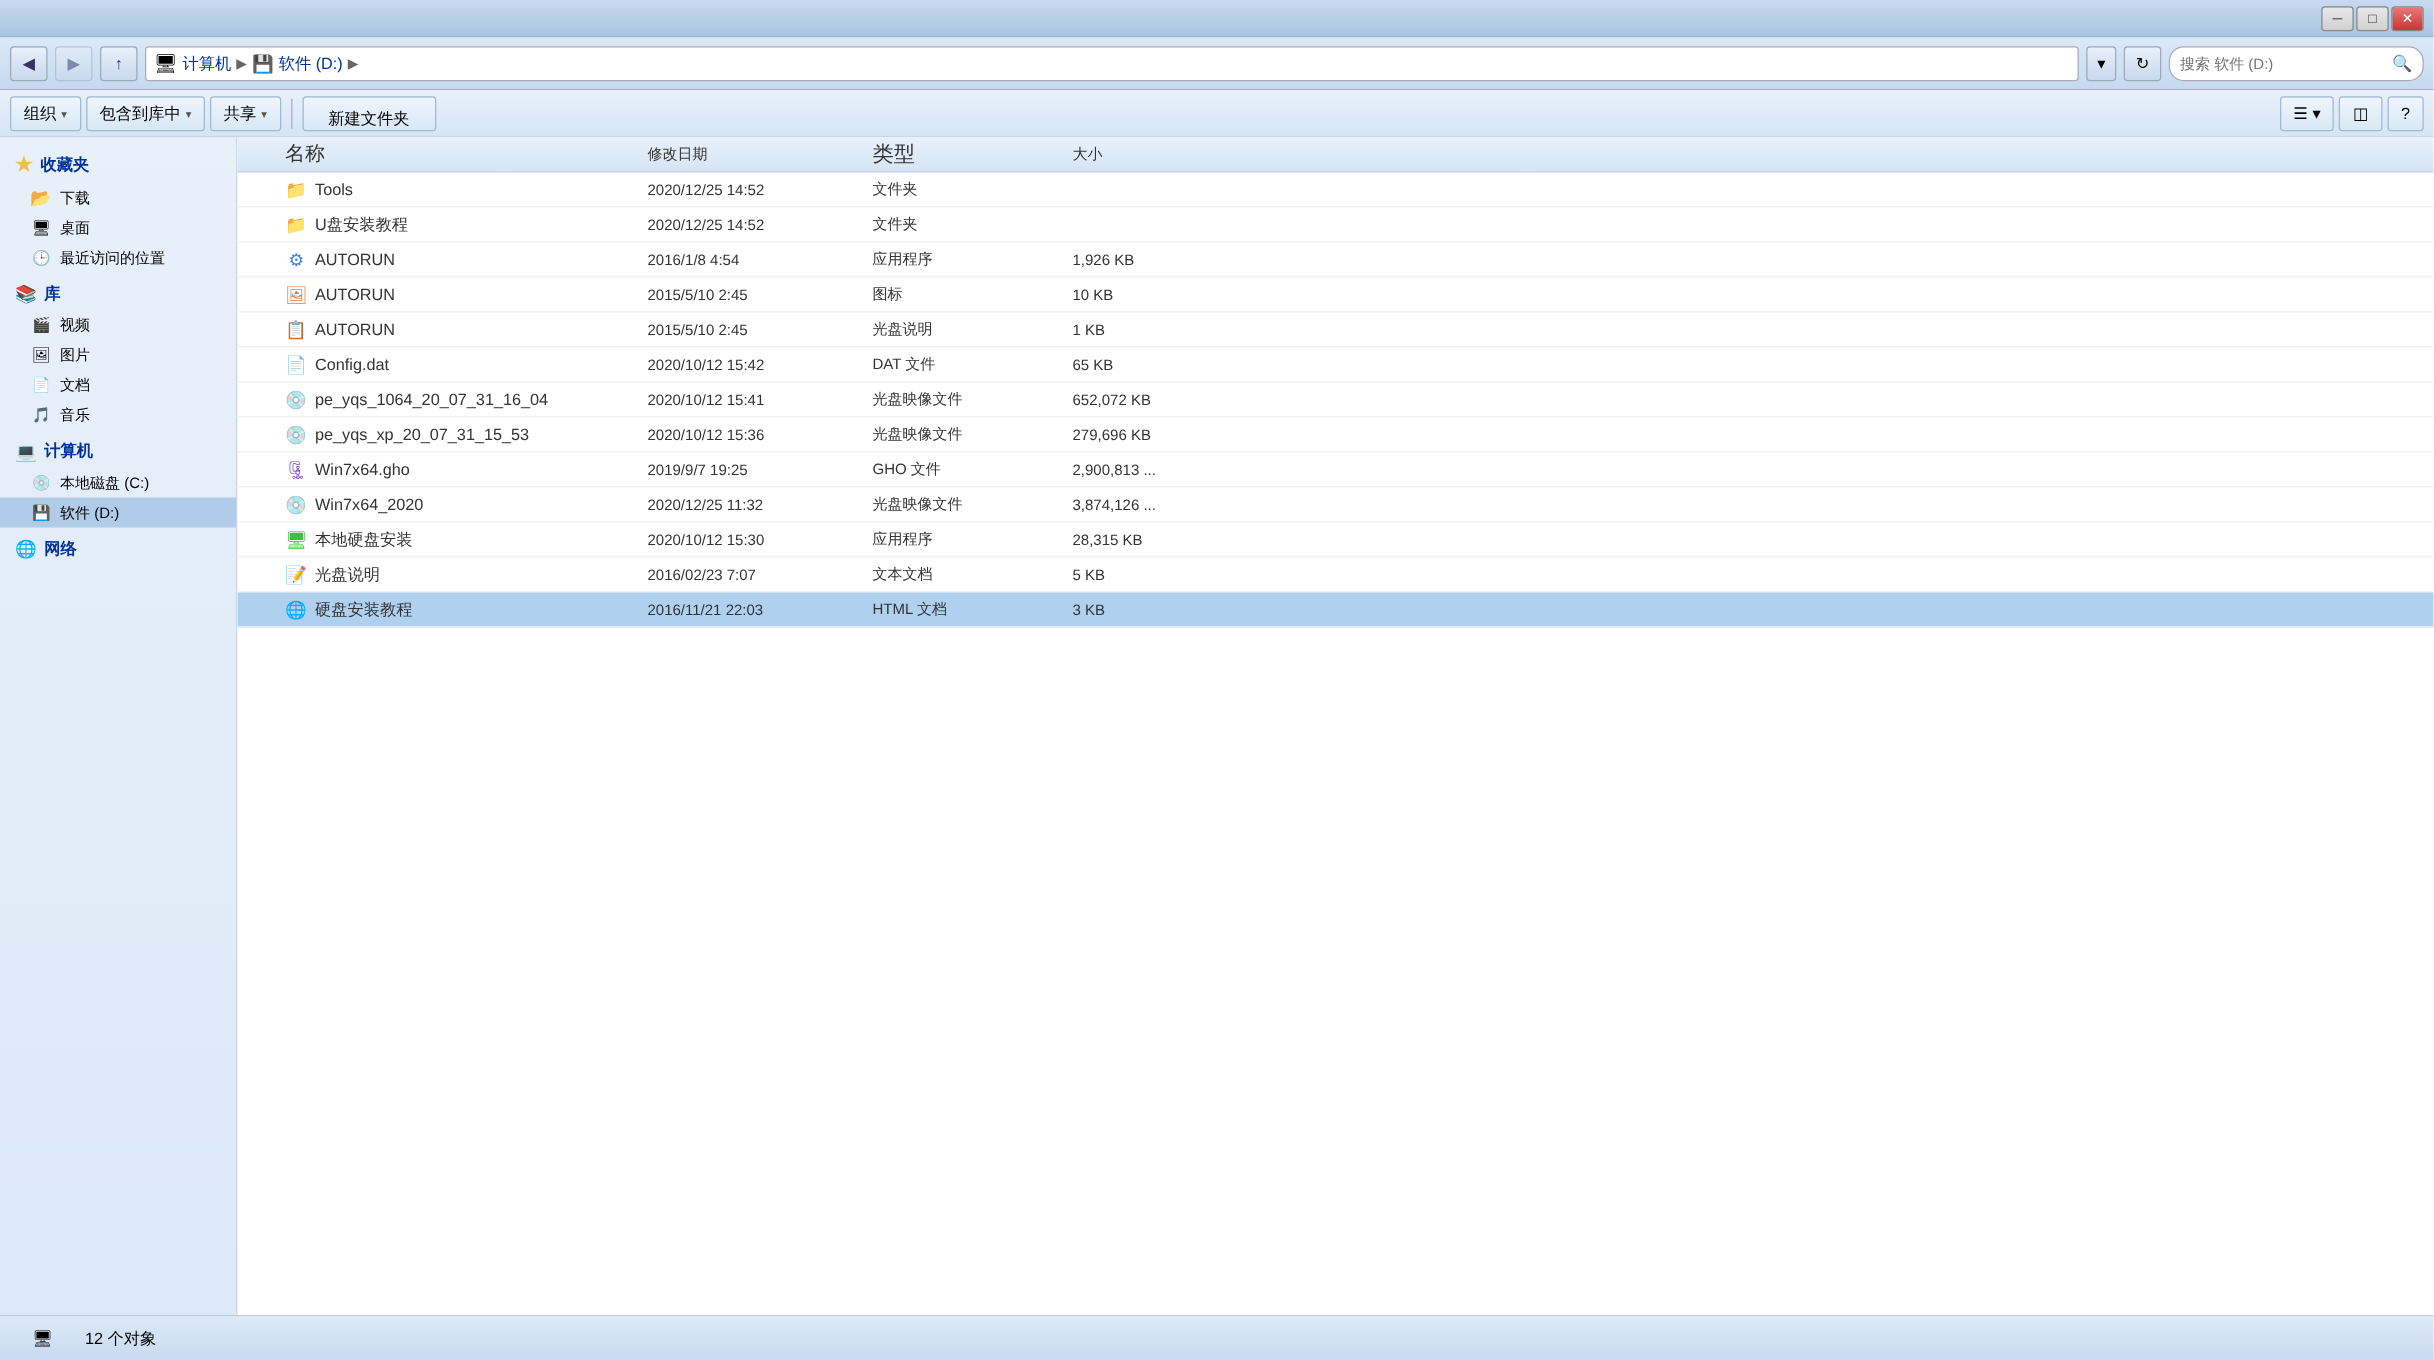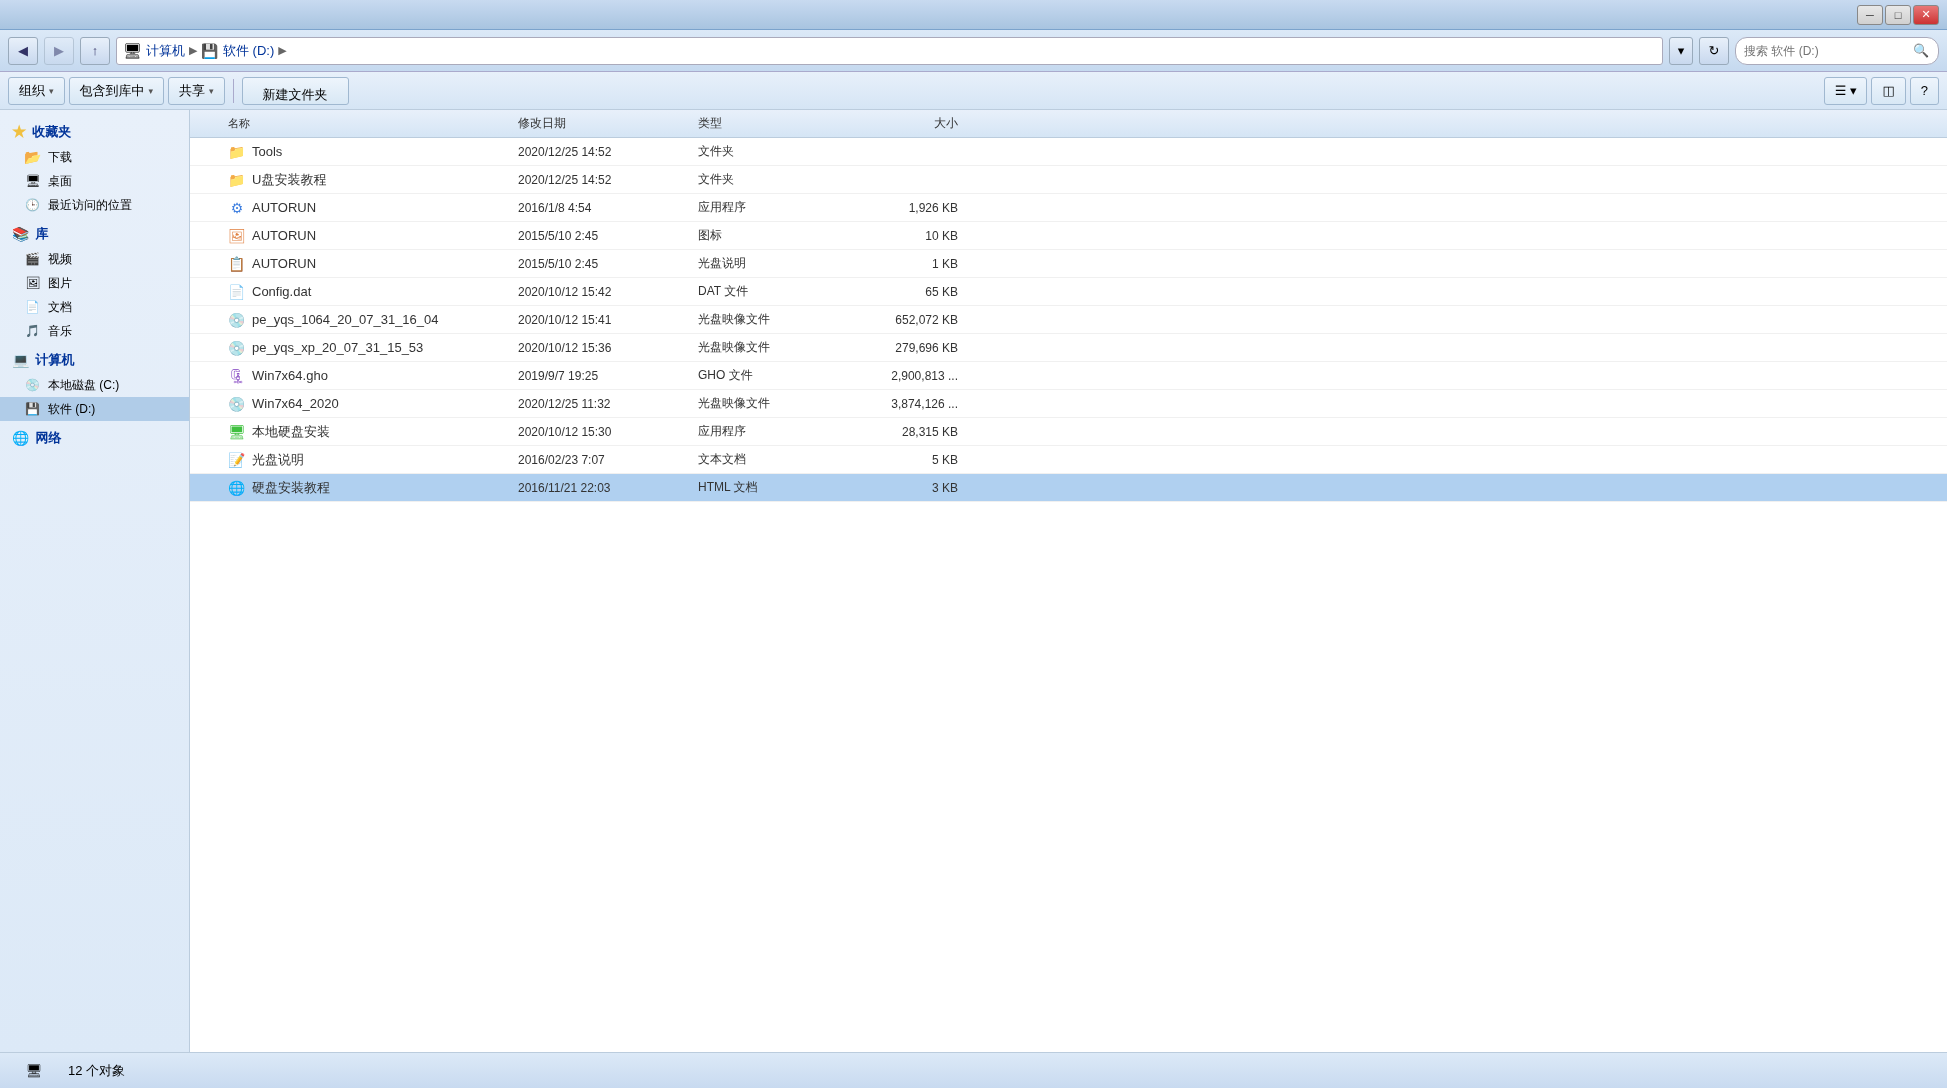--- a/index.html
+++ b/index.html
@@ -246,24 +246,24 @@
       display: flex;
       background: linear-gradient(to bottom, #e8f0fa, #d5e5f5);
       border-bottom: 1px solid #bcd;
       height: 28px;
       align-items: center;
       padding: 0 8px;
       position: sticky;
       top: 0;
       z-index: 10;
     }
-    .col-name { flex: 0 0 320px; padding-left: 30px; font-size: 11px; color: #333; cursor: pointer; }
+    .col-name { flex: 0 0 320px; padding-left: 30px; font-size: 16px; color: #333; cursor: pointer; }
     .col-date { flex: 0 0 180px; font-size: 12px; color: #333; cursor: pointer; }
-    .col-type { flex: 0 0 160px; font-size: 12px; color: #333; cursor: pointer; }
-    .col-size { flex: 0 0 120px; font-size: 12px; color: #333; cursor: pointer; text-align: right; padding-right: 20px; }
+    .col-type { flex: 0 0 160px; font-size: 17px; color: #333; cursor: pointer; }
+    .col-size { flex: 0 0 120px; font-size: 12px; color: #333; cursor: pointer; padding-right: 20px; }
 
     .file-row {
       display: flex;
       align-items: center;
       height: 28px;
       padding: 0 8px;
       cursor: pointer;
       border-bottom: 1px solid #f0f0f0;
     }
     .file-row.selected {

